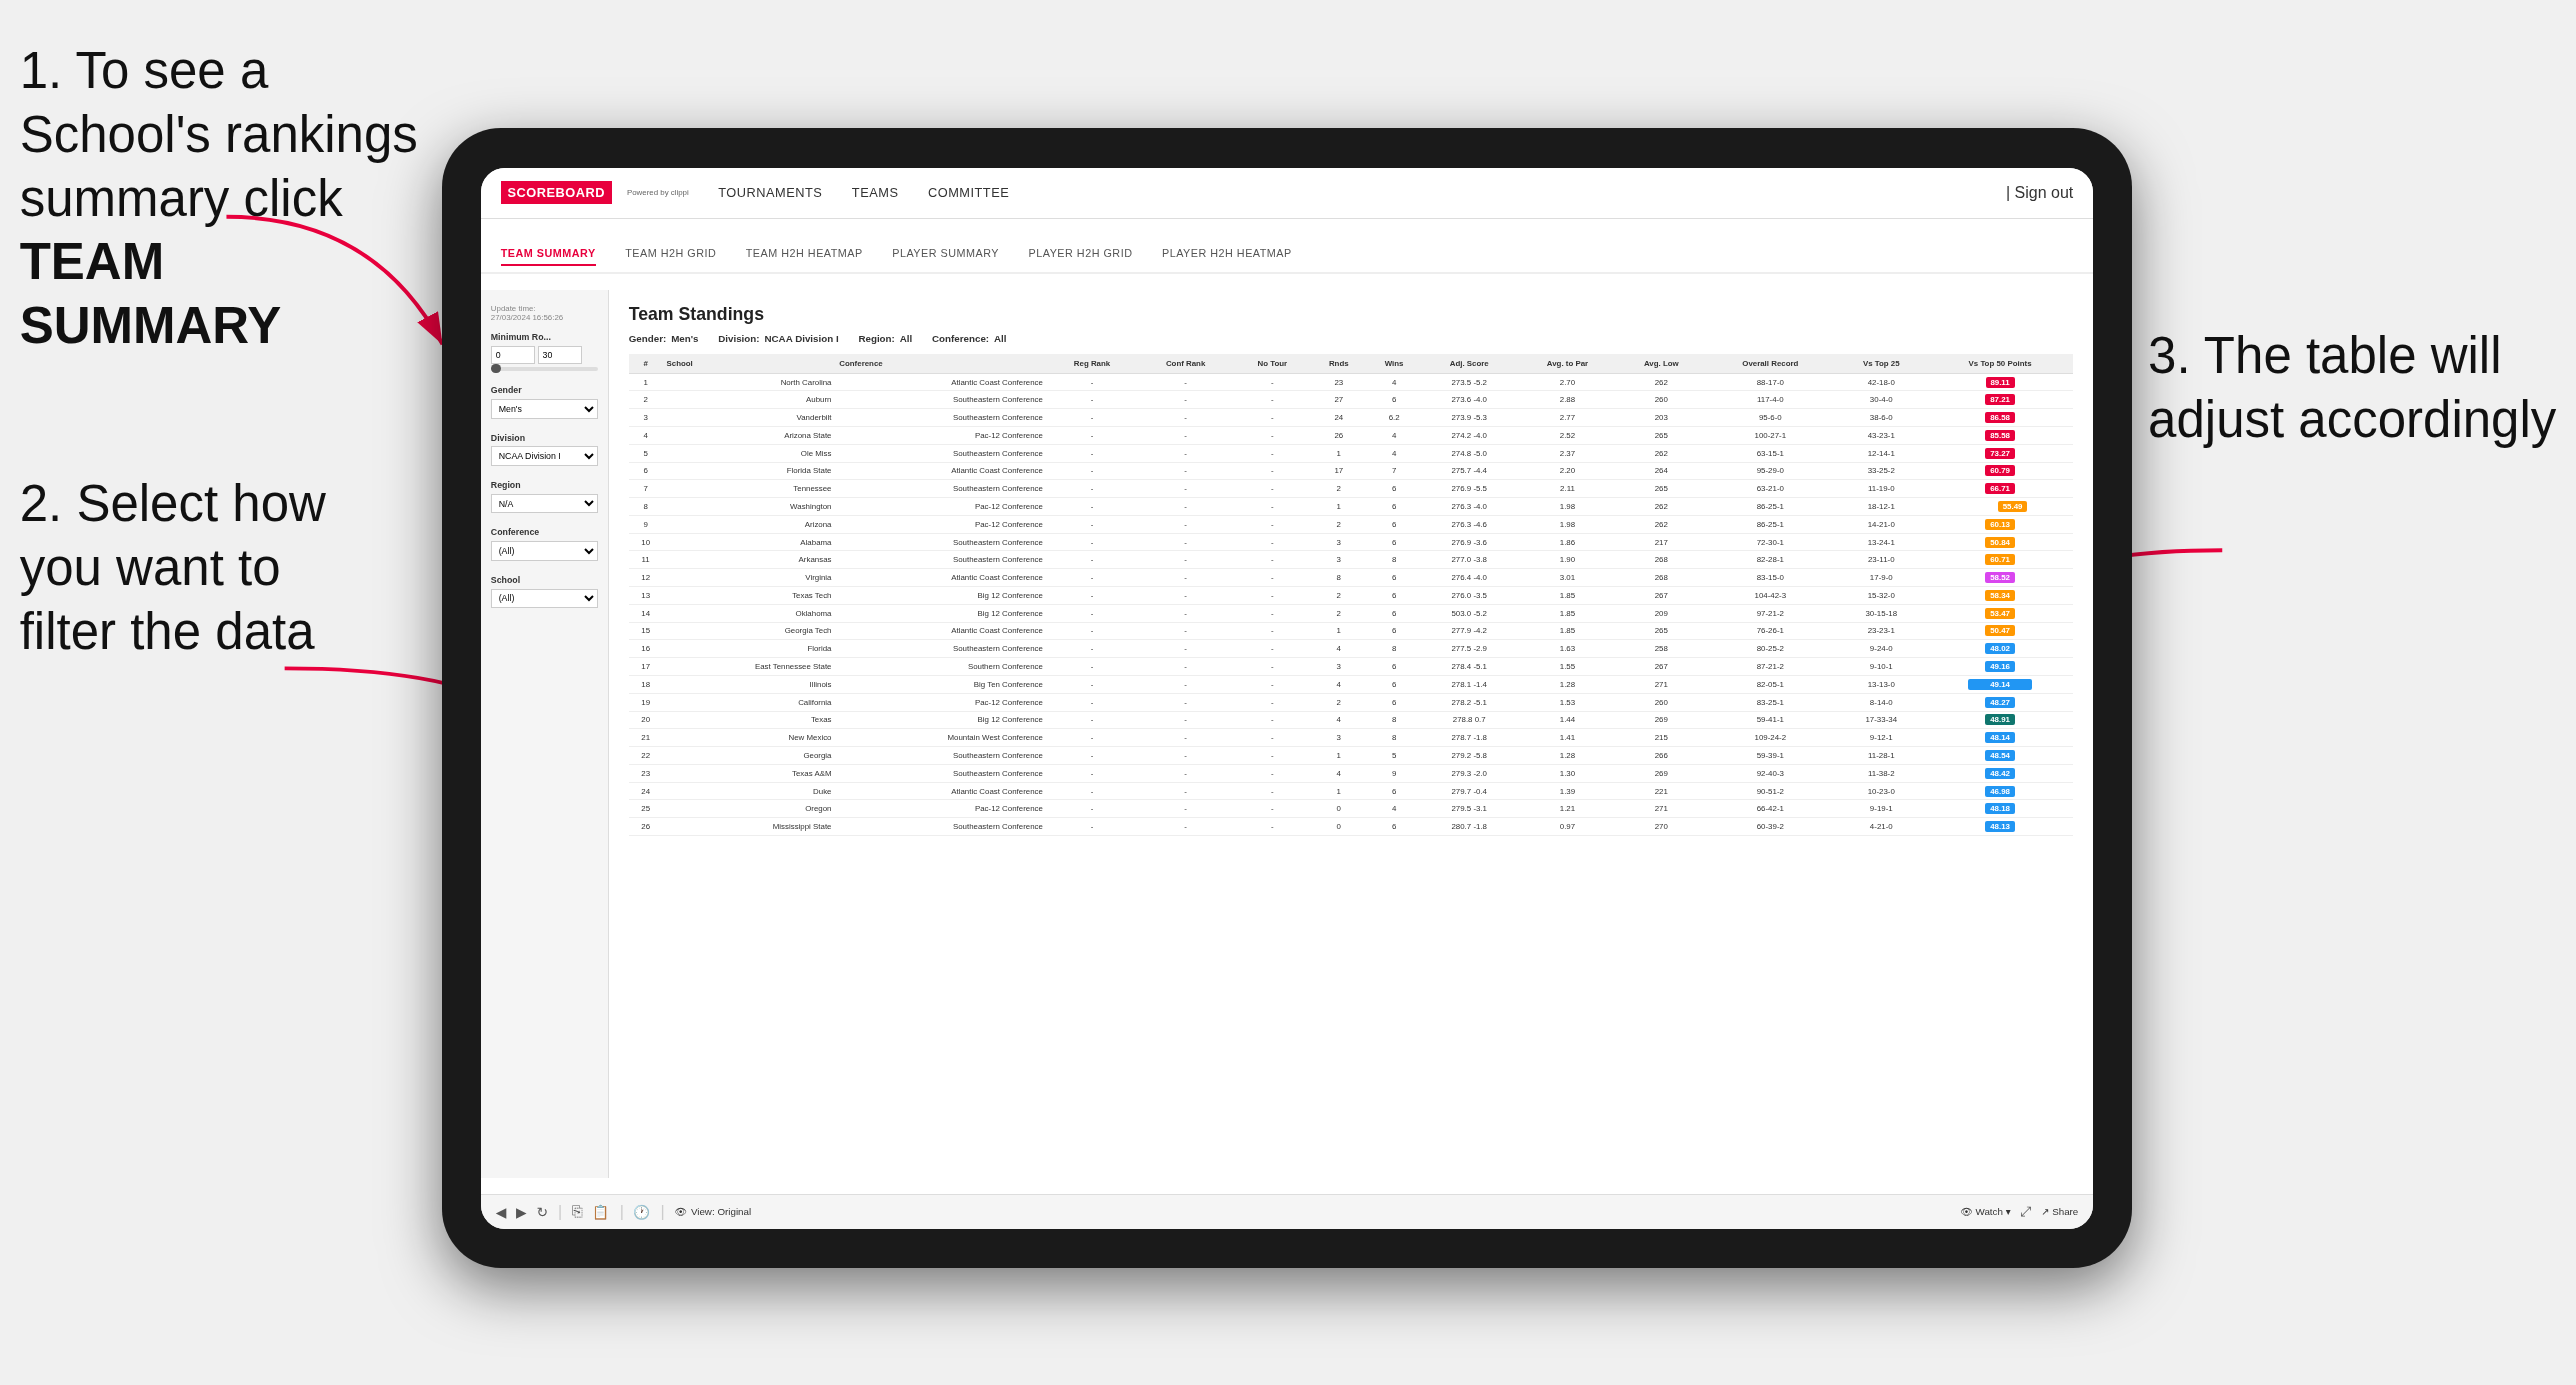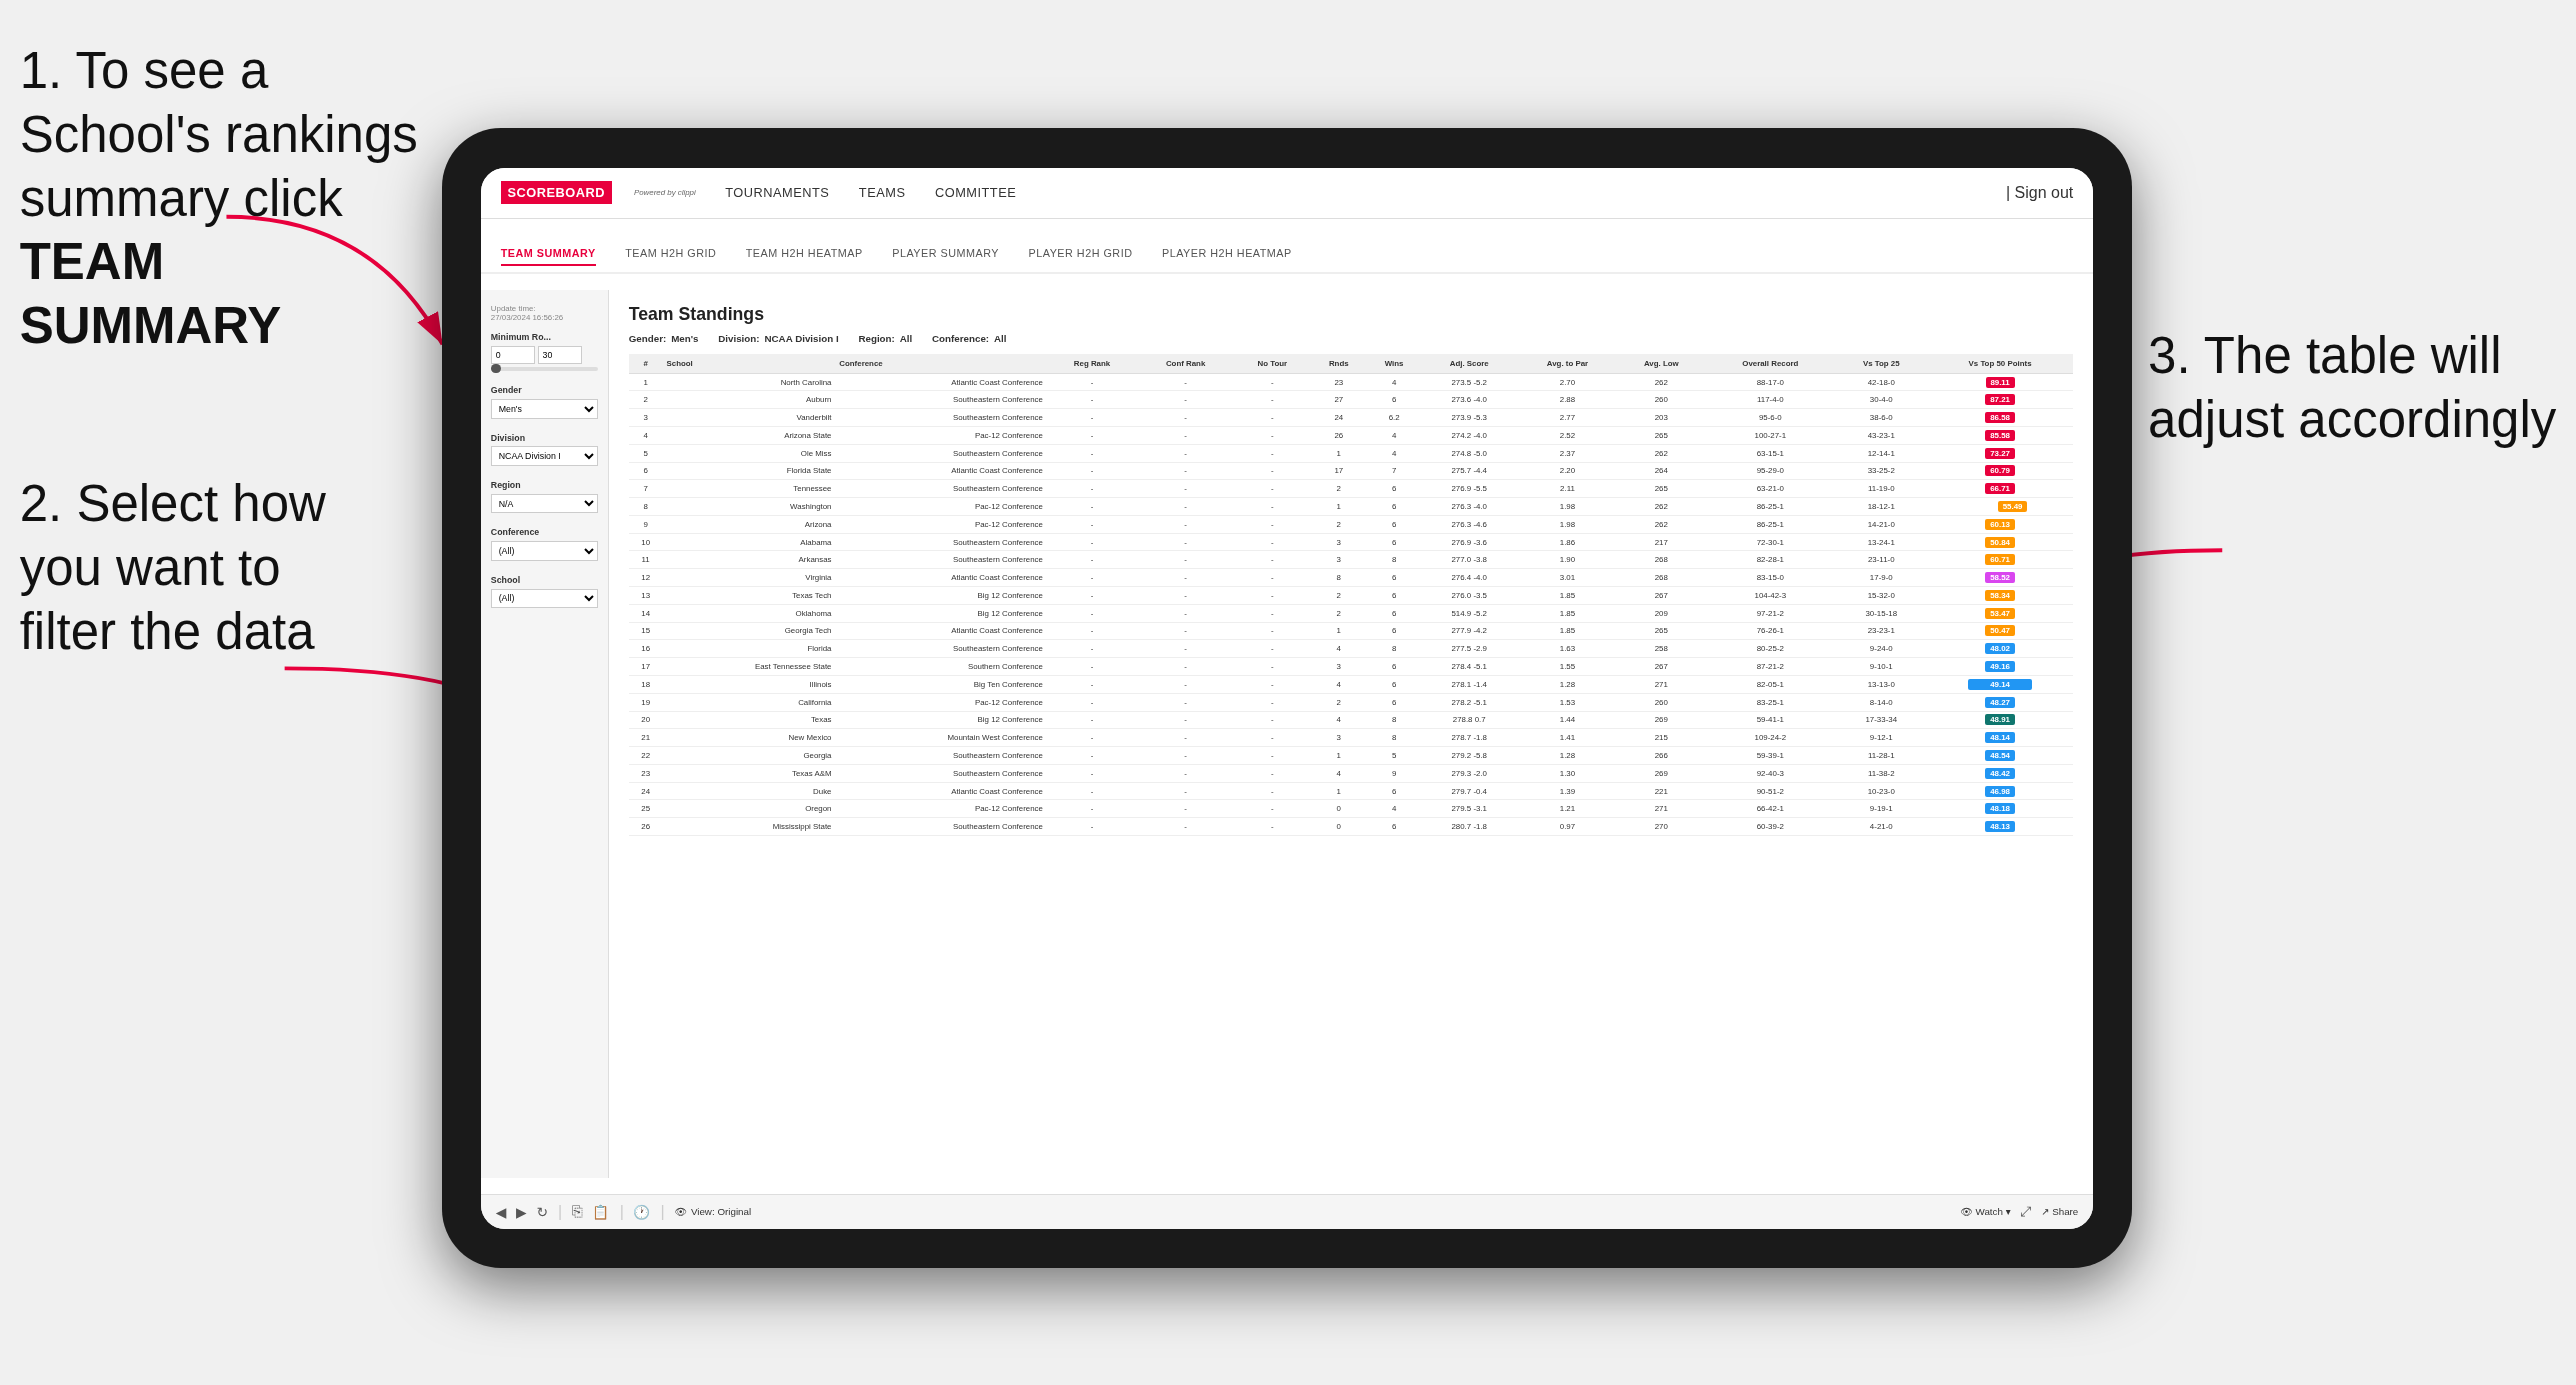--- a/index.html
+++ b/index.html
@@ -91,22 +91,21 @@
       background: #e8003d;
       color: #fff;
       font-weight: 900;
       font-size: 12.8px;
       padding: 3.9px 6.9px;
       letter-spacing: 0.5px;
     }
     .logo-sub {
       font-size: 7.9px;
       color: #666;
-      margin-left: 22px;
-      font-style: italic;
+      margin-left: 15px;
     }
 
     .nav-links {
       display: flex;
       gap: 29.5px;
       flex: 1;
     }
     .nav-link {
       font-size: 12.8px;
       color: #333;
@@ -698,21 +697,21 @@
     </tr>
               <tr>
       <td>14</td>
       <td class="left">Oklahoma</td>
       <td class="left">Big 12 Conference</td>
       <td>-</td>
       <td>-</td>
       <td>-</td>
       <td>2</td>
       <td>6</td>
-      <td>514.9 -5.2</td>
+      <td>503.0 -5.2</td>
       <td>1.85</td>
       <td>209</td>
       <td>97-21-2</td>
       <td>30-15-18</td>
       <td><span style="background:#ff9800;color:#fff;padding:1px 4.9px;border-radius:2px;font-weight:700;">53.47</span></td>
     </tr>
               <tr>
       <td>15</td>
       <td class="left">Georgia Tech</td>
       <td class="left">Atlantic Coast Conference</td>

